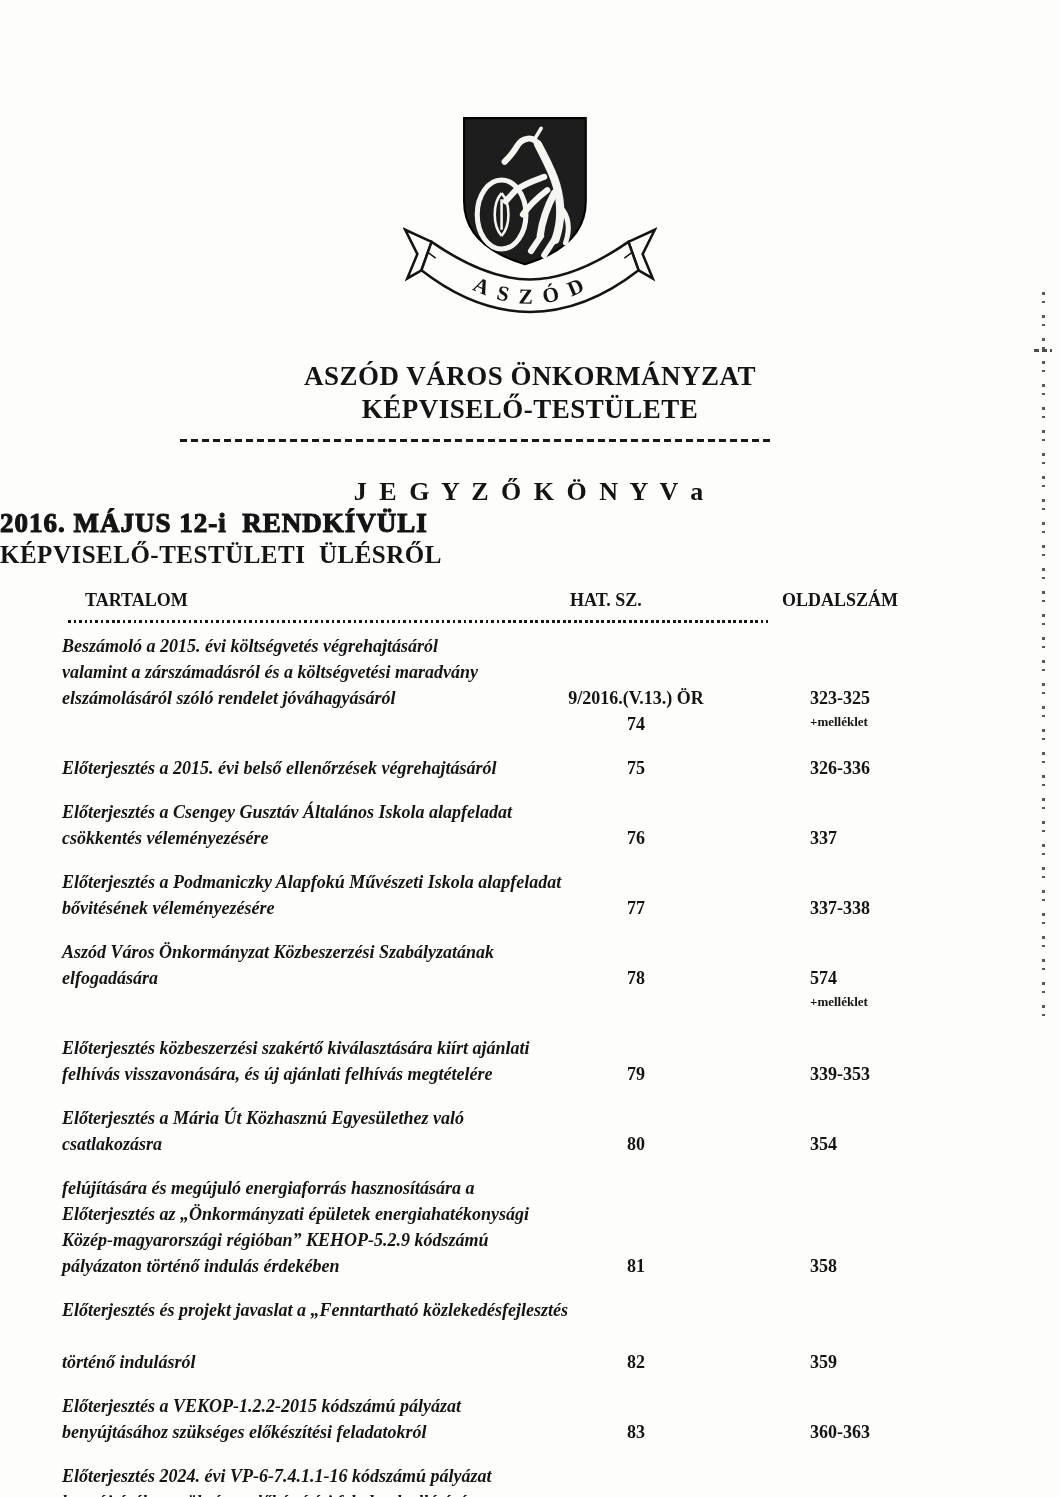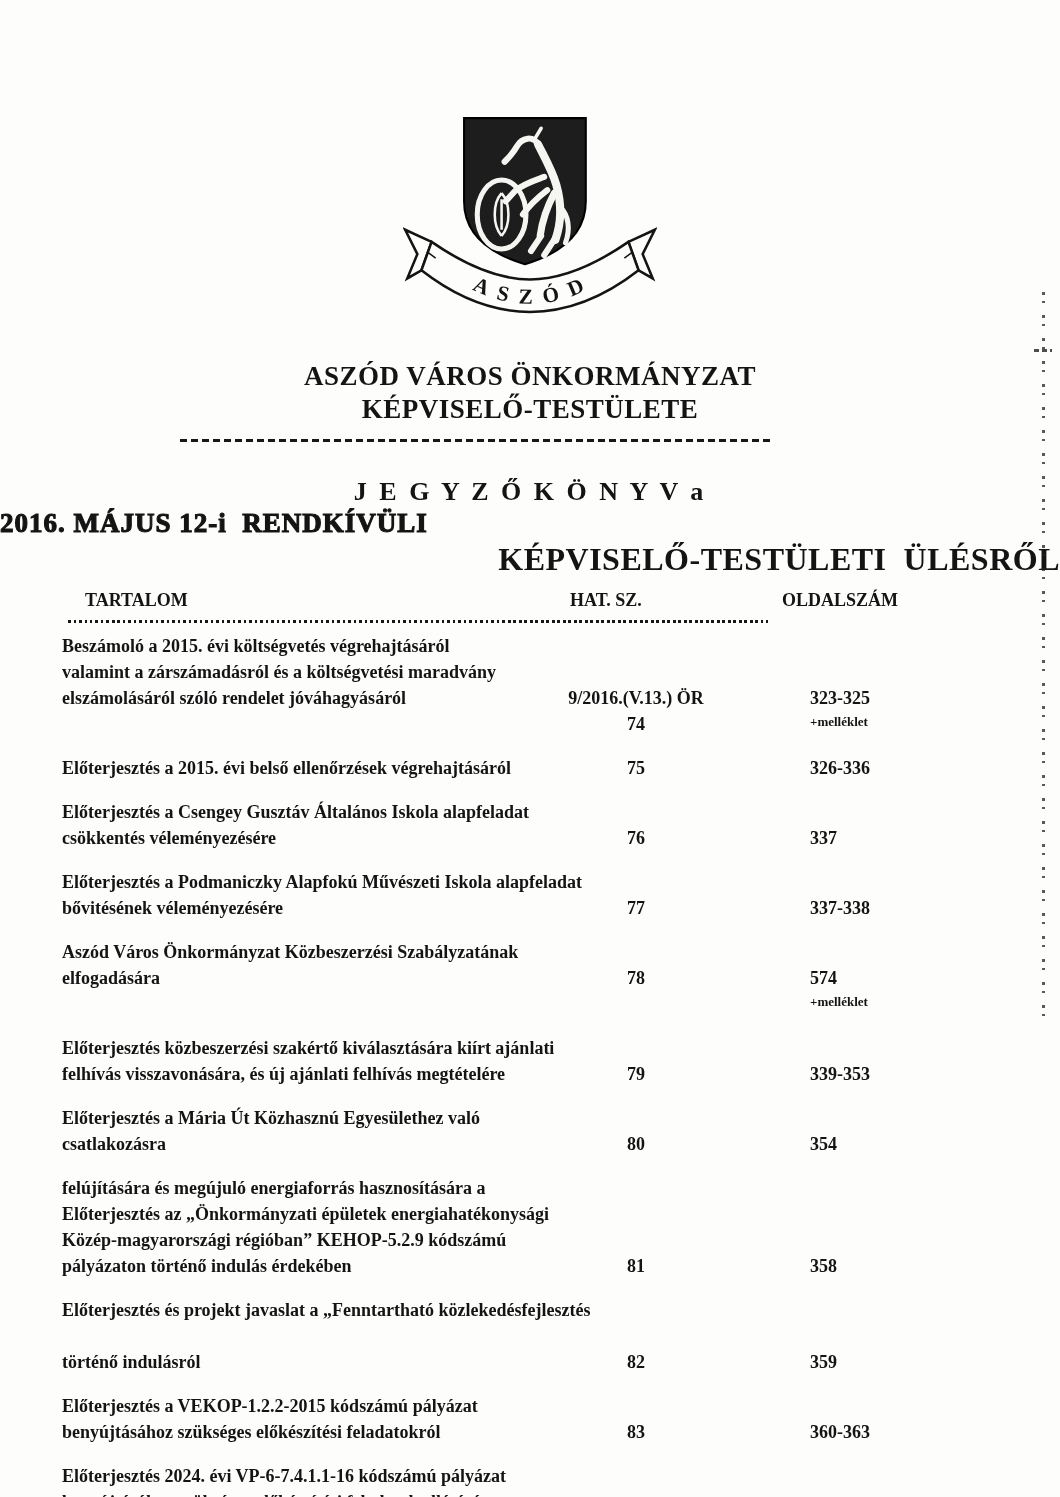--- a/index.html
+++ b/index.html
@@ -17,37 +17,37 @@
   
   .org-title{position:absolute;top:360px;left:0;width:100%;text-align:center;
     font-weight:700;font-size:27px;line-height:32px;letter-spacing:.5px;white-space:pre;}
   .divider-dashed{position:absolute;top:439px;left:180px;width:590px;height:3px;
     background:repeating-linear-gradient(90deg,#171717 0 7px,transparent 7px 11px);}
   .minutes-label{position:absolute;top:477px;left:0;width:100%;text-align:center;
     font-weight:700;font-size:26px;letter-spacing:3px;white-space:pre;}
   .minutes-date{position:absolute;top:508px;left:0;width:100%;text-align:left;
     font-weight:700;font-size:27px;letter-spacing:1px;white-space:pre;
     -webkit-text-stroke:1.1px #141414;}
-  .minutes-subject{position:absolute;top:541px;left:0;width:100%;text-align:right;
-    font-weight:700;font-size:32px;letter-spacing:.5px;white-space:pre;}
+  .minutes-subject{position:absolute;top:541px;left:0;width:100%;text-align:left;
+    font-weight:700;font-size:25px;letter-spacing:.5px;white-space:pre;}
   
   .thead{position:absolute;top:590px;left:62px;width:900px;height:26px;
     font-weight:700;font-size:18px;}
   .th{position:absolute;top:0;white-space:nowrap;}
   .th-content{left:23px;}
   .th-resolution{left:508px;}
   .th-pages{left:720px;}
   .divider-dotted{position:absolute;top:620px;left:68px;width:700px;height:3px;
     background:repeating-linear-gradient(90deg,#171717 0 2.5px,transparent 2.5px 5.5px);}
   
   .toc{position:absolute;top:633px;left:62px;width:940px;}
   .toc-row{margin-bottom:18px;}
   .toc-line{display:grid;grid-template-columns:503px 142px auto;min-height:26px;}
   .cell{font-weight:700;font-size:18px;line-height:26px;white-space:nowrap;}
-  .cell.c{overflow:visible;}
+  .cell.c{overflow:visible;font-style:italic;}
   .cell.h{text-align:center;}
   .cell.p{padding-left:103px;text-align:left;}
   .cell.small{font-size:13px;line-height:22px;}
   
   .scan-noise-v{position:absolute;top:292px;left:1042px;width:3px;height:728px;opacity:.75;
     background:repeating-linear-gradient(180deg,#222 0 3px,transparent 3px 9px,#222 9px 11px,transparent 11px 23px);}
   .scan-noise-dash{position:absolute;top:349px;left:1034px;width:18px;height:3px;opacity:.8;
     background:repeating-linear-gradient(90deg,#222 0 5px,transparent 5px 8px);}
 </style>
 </head>

